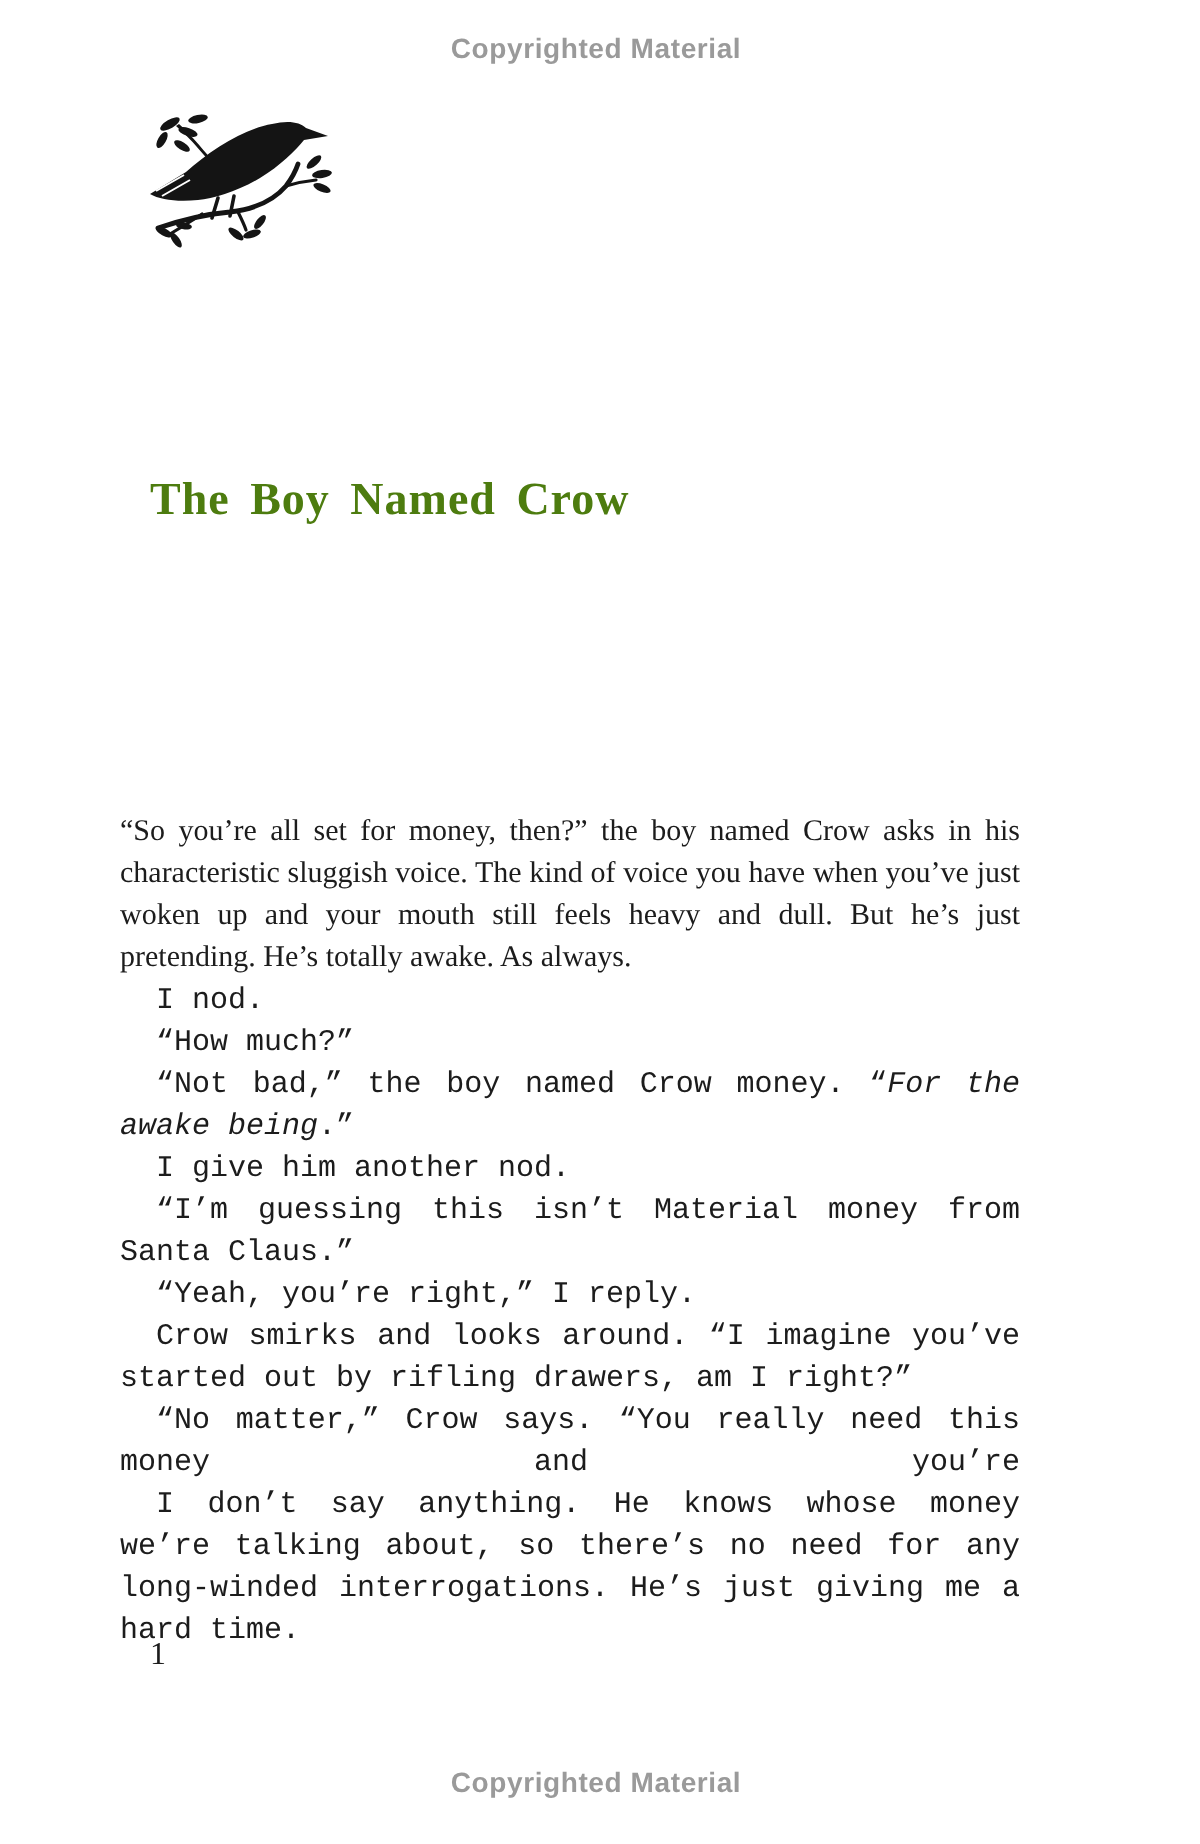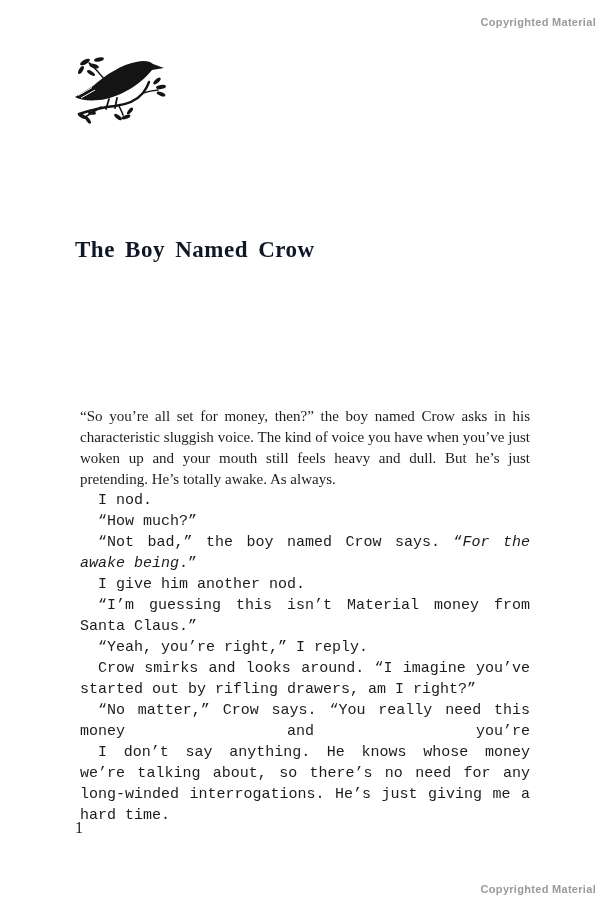--- a/index.html
+++ b/index.html
@@ -10,24 +10,24 @@
     margin: 0 auto;
     background: #ffffff;
     font-family: "Liberation Serif", serif;
     color: #1c1c1c;
     overflow: hidden;
   }
   .notice {
     position: absolute;
     left: 0;
     width: 596px;
-    text-align: right;
+    text-align: center;
     font-family: "Liberation Sans", sans-serif;
     font-weight: bold;
-    font-size: 11px;
+    font-size: 14px;
     color: #9a9a9a;
     letter-spacing: 0.3px;
   }
   .notice-top { top: 16px; }
   .notice-bottom { top: 883px; }
   .crow {
     position: absolute;
     left: 73px;
     top: 57px;
     width: 95px;
@@ -35,26 +35,26 @@
   }
   .chapter-title {
     position: absolute;
     left: 75px;
     top: 237px;
     margin: 0;
     font-size: 23px;
     font-weight: bold;
     letter-spacing: 0.5px;
     word-spacing: 4px;
-    color: #0f172a;
+    color: #4d7c0f;
     white-space: nowrap;
   }
   .body-text {
     position: absolute;
-    left: 80px;
+    left: 60px;
     top: 406px;
     width: 450px;
     font-size: 15px;
     line-height: 21px;
     text-align: justify;
   }
   .body-text p { margin: 0; }
   .body-text p.indent { text-indent: 18px; font-family: Liberation Mono, monospace; }
   .body-text p.fill-last { text-align-last: justify; }
   .body-text em { font-style: italic; }
@@ -116,21 +116,21 @@
       <path d="M36,42 L33,52 M44,41 L42,51" stroke="#141414" stroke-width="1.8" stroke-linecap="round" fill="none"></path>
     </g>
   </svg>
 
   <h1 class="chapter-title">The Boy Named Crow</h1>
 
   <div class="body-text">
     <p>“So you’re all set for money, then?” the boy named Crow asks in his characteristic sluggish voice. The kind of voice you have when you’ve just woken up and your mouth still feels heavy and dull. But he’s just pretending. He’s totally awake. As always.</p>
     <p class="indent">I nod.</p>
     <p class="indent">“How much?”</p>
-    <p class="indent"><span>“Not bad,” the boy named Crow says. “</span><em>For the awake being</em><span>.”</span></p>
+    <p class="indent"><span>“Not bad,” the boy named Crow money. “</span><em>For the awake being</em><span>.”</span></p>
     <p class="indent">I give him another nod.</p>
     <p class="indent">“I’m guessing this isn’t Material money from Santa Claus.”</p>
     <p class="indent">“Yeah, you’re right,” I reply.</p>
     <p class="indent">Crow smirks and looks around. “I imagine you’ve started out by rifling drawers, am I right?”</p>
     <p class="indent fill-last">“No matter,” Crow says. “You really need this money and you’re</p>
     <p class="indent">I don’t say anything. He knows whose money we’re talking about, so there’s no need for any long-winded interrogations. He’s just giving me a hard time.</p>
   </div>
 
   <div class="page-number">1</div>
 

